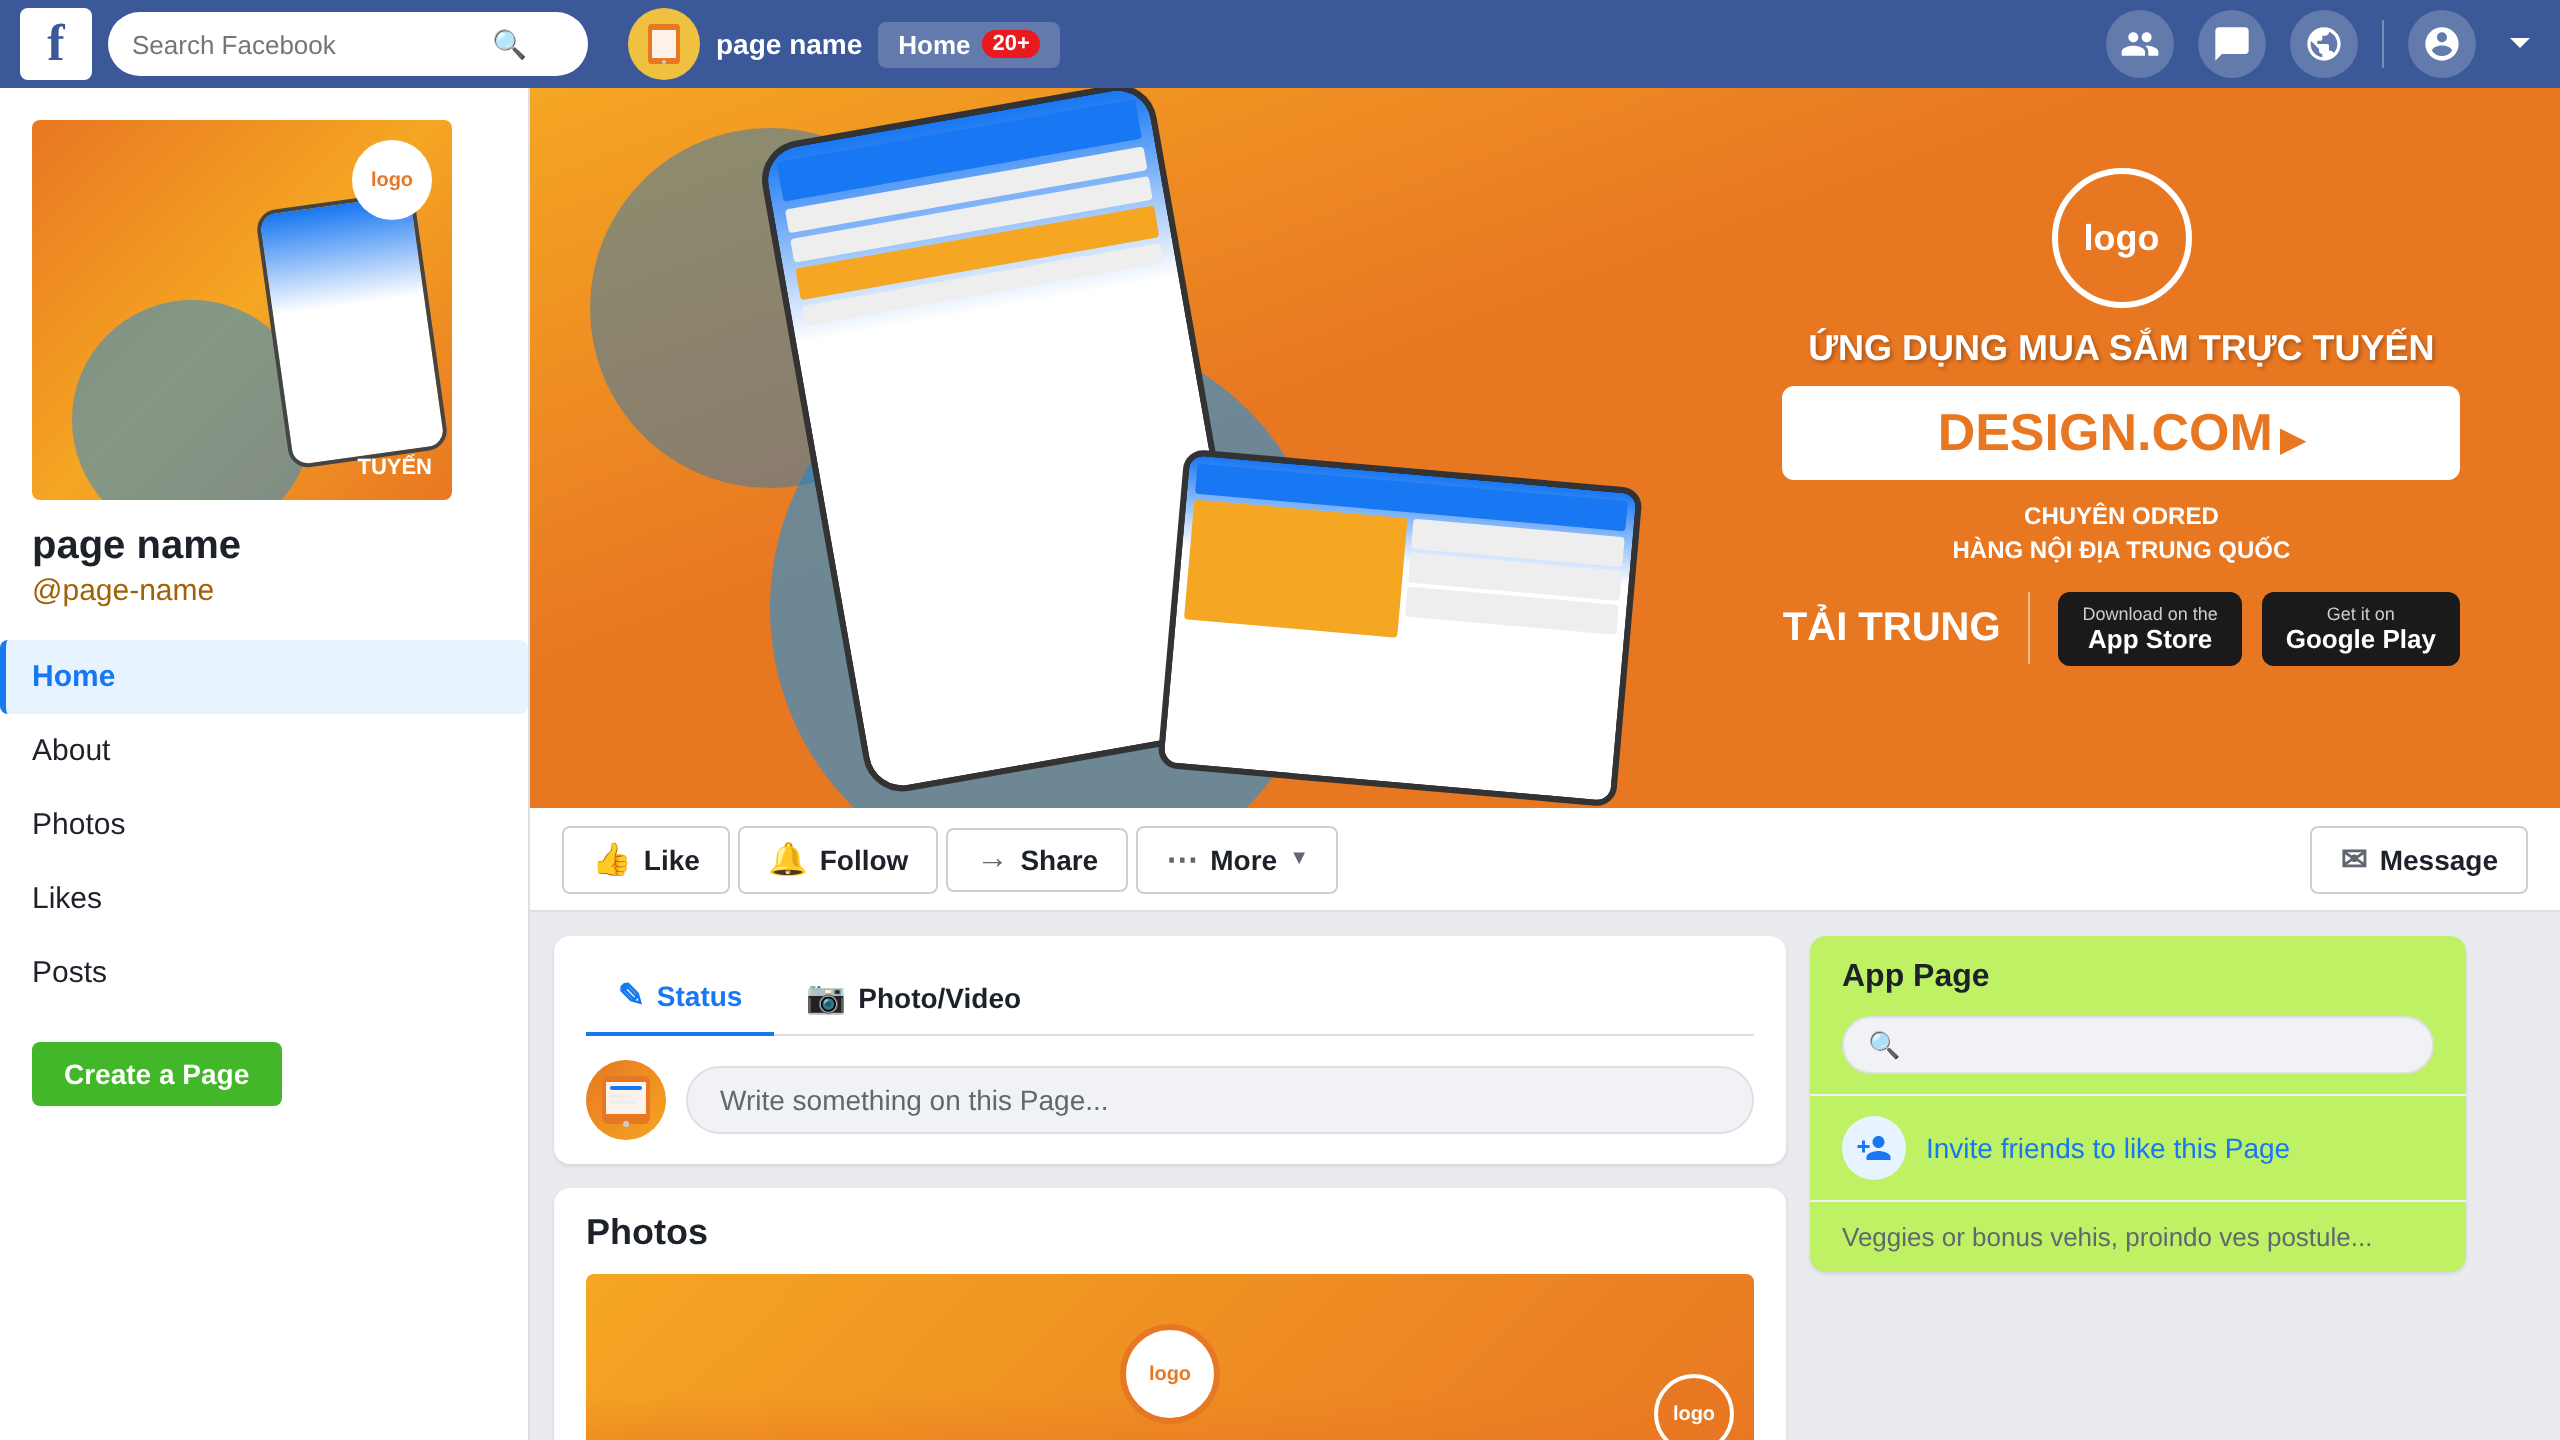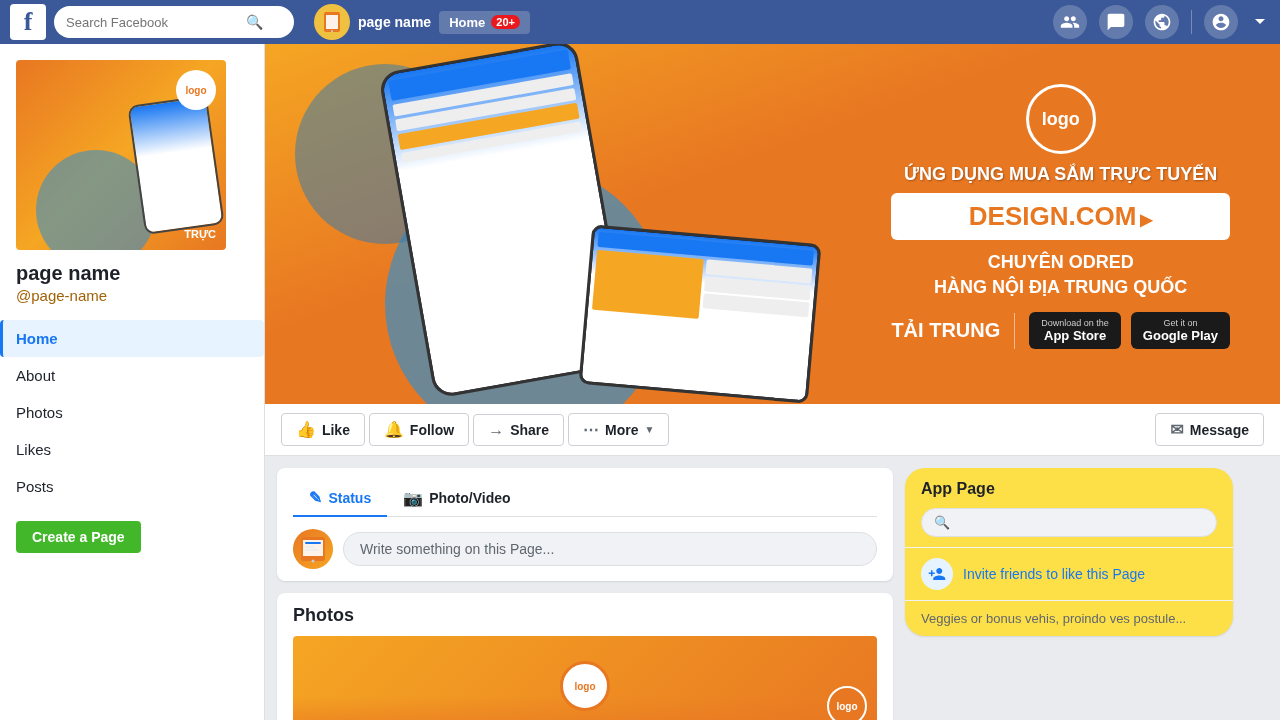--- a/index.html
+++ b/index.html
@@ -256,21 +256,21 @@
     .cover-site-box {
       background: #fff;
       border-radius: 6px;
       padding: 8px 20px;
       margin-bottom: 10px;
     }
     .cover-site-text {
       font-size: 26px; font-weight: 900; color: #e87722;
     }
     .cover-subtitle {
-      font-size: 18px; color: #fff; font-weight: 600;
+      font-size: 12px; color: #fff; font-weight: 600;
       line-height: 1.4;
     }
     .cover-tai-row {
       display: flex; align-items: center; gap: 10px; margin-top: 12px;
       justify-content: center;
     }
     .cover-tai-text { font-size: 20px; font-weight: 900; color: #fff; }
     .store-btn {
       background: #1a1a1a;
       border-radius: 6px;
@@ -394,22 +394,22 @@
       bottom: 10px; right: 10px;
       width: 40px; height: 40px;
       background: #e87722; border-radius: 50%;
       border: 2px solid #fff;
       display: flex; align-items: center; justify-content: center;
       color: #fff; font-size: 10px; font-weight: bold;
     }
 
     
     .right-panel {
-      background: #fde047;
-      border-radius: 20px;
+      background: #bef264;
+      border-radius: 8px;
       box-shadow: 0 1px 2px rgba(0,0,0,0.1);
       overflow: hidden;
       margin-bottom: 12px;
     }
     .right-panel-title {
       font-size: 16px; font-weight: bold; color: #1d2129;
       padding: 12px 16px 0;
     }
     .search-bar-row {
       display: flex; align-items: center;
@@ -508,21 +508,21 @@
     <div class="sidebar-profile">
       <div class="sidebar-cover-photo">
         <div class="cover-thumb">
 
           <div style="position:absolute; width:120px; height:120px; background:#3b8fc4; border-radius:50%; bottom:-20px; left:20px; opacity:0.6;"></div>
           <div style="position:absolute; width:80px; height:130px; background:#1a1a2e; border-radius:10px; border:2px solid #444; transform:rotate(-8deg); right:10px; bottom:20px; overflow:hidden;">
             <div style="width:100%;height:100%;background:linear-gradient(180deg,#1877f2 0%,#fff 40%);"></div>
           </div>
           <div class="cover-thumb-text">logo</div>
           <div class="cover-thumb-label" style="font-size:11px;color:#fff;font-weight:bold;position:absolute;top:14px;right:14px;text-align:right;">ÚNG</div>
-          <div class="cover-thumb-label2" style="font-size:11px;color:#fff;font-weight:bold;position:absolute;bottom:10px;right:10px;">TRỰC</div>
+          <div class="cover-thumb-label2" style="font-size:11px;color:#fff;font-weight:bold;position:absolute;bottom:10px;right:10px;">TUYẾN</div>
         </div>
       </div>
       <div class="sidebar-page-name">page name</div>
       <div class="sidebar-page-handle">@page-name</div>
     </div>
     <nav class="sidebar-nav">
       <a class="sidebar-nav-item active">Home</a>
       <a class="sidebar-nav-item">About</a>
       <a class="sidebar-nav-item">Photos</a>
       <a class="sidebar-nav-item">Likes</a>

